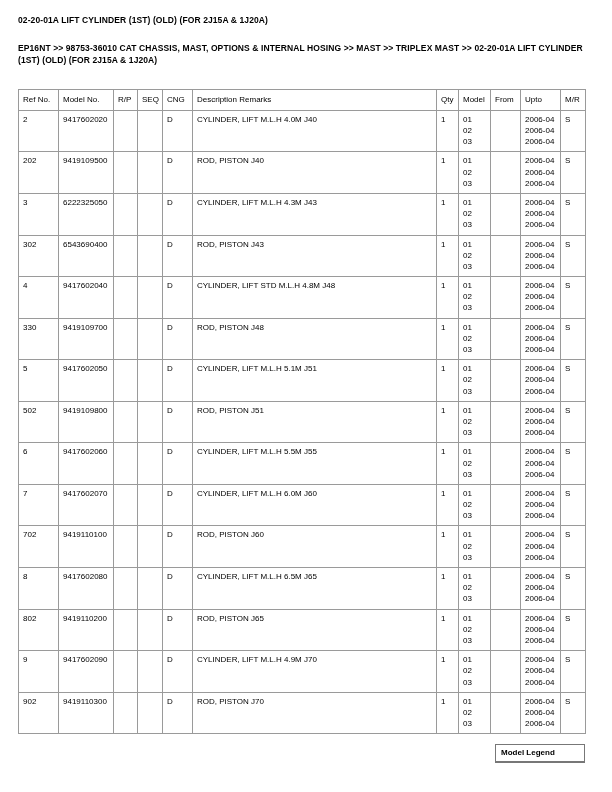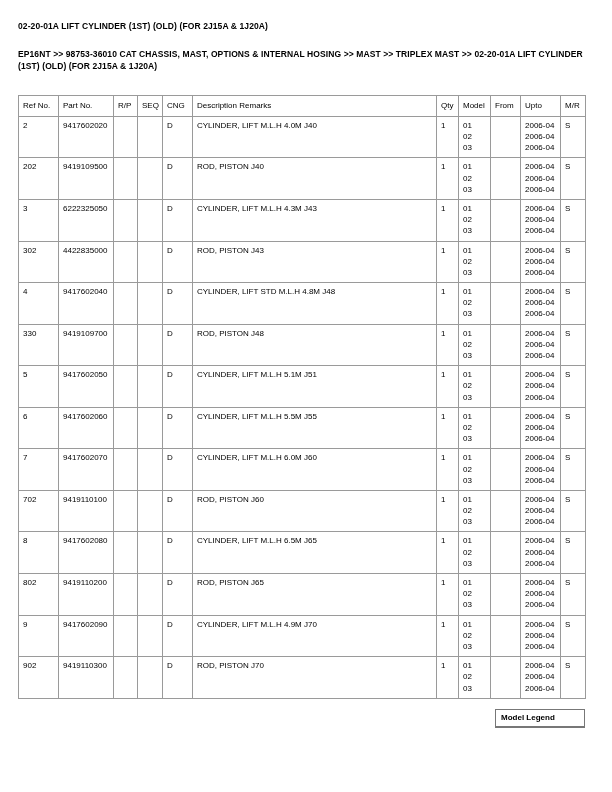--- a/index.html
+++ b/index.html
@@ -8,21 +8,21 @@
     height: 792px;
     background: #ffffff;
     color: #000000;
     font-family: "Liberation Sans", sans-serif;
     overflow: hidden;
   }
   .page {
     box-sizing: border-box;
     width: 612px;
     height: 792px;
-    padding: 21px 18px;
+    padding: 15px 18px;
   }
   .doc-title {
     font-size: 8.5px;
     font-weight: bold;
     margin: 0 0 17px 0;
     letter-spacing: 0.1px;
   }
   .breadcrumb {
     font-size: 8.5px;
     font-weight: bold;
@@ -91,21 +91,21 @@
       <col style="width:244px">
       <col style="width:22px">
       <col style="width:32px">
       <col style="width:30px">
       <col style="width:40px">
       <col style="width:25px">
     </colgroup>
     <thead>
       <tr>
           <th>Ref No.</th>
-          <th>Part No.</th>
+          <th>Model No.</th>
           <th>R/P</th>
           <th>SEQ</th>
           <th>CNG</th>
           <th>Description Remarks</th>
           <th>Qty</th>
           <th>Model</th>
           <th>From</th>
           <th>Upto</th>
           <th>M/R</th>
         </tr>
@@ -157,21 +157,21 @@
 02
 03</td>
           <td></td>
           <td class="multi">2006-04
 2006-04
 2006-04</td>
           <td>S</td>
         </tr>
         <tr>
           <td>302</td>
-          <td>4422835000</td>
+          <td>6543690400</td>
           <td></td>
           <td></td>
           <td>D</td>
           <td>ROD, PISTON J43</td>
           <td>1</td>
           <td class="multi">01
 02
 03</td>
           <td></td>
           <td class="multi">2006-04
@@ -213,20 +213,37 @@
 2006-04</td>
           <td>S</td>
         </tr>
         <tr>
           <td>5</td>
           <td>9417602050</td>
           <td></td>
           <td></td>
           <td>D</td>
           <td>CYLINDER, LIFT M.L.H 5.1M J51</td>
+          <td>1</td>
+          <td class="multi">01
+02
+03</td>
+          <td></td>
+          <td class="multi">2006-04
+2006-04
+2006-04</td>
+          <td>S</td>
+        </tr>
+        <tr>
+          <td>502</td>
+          <td>9419109800</td>
+          <td></td>
+          <td></td>
+          <td>D</td>
+          <td>ROD, PISTON J51</td>
           <td>1</td>
           <td class="multi">01
 02
 03</td>
           <td></td>
           <td class="multi">2006-04
 2006-04
 2006-04</td>
           <td>S</td>
         </tr>

